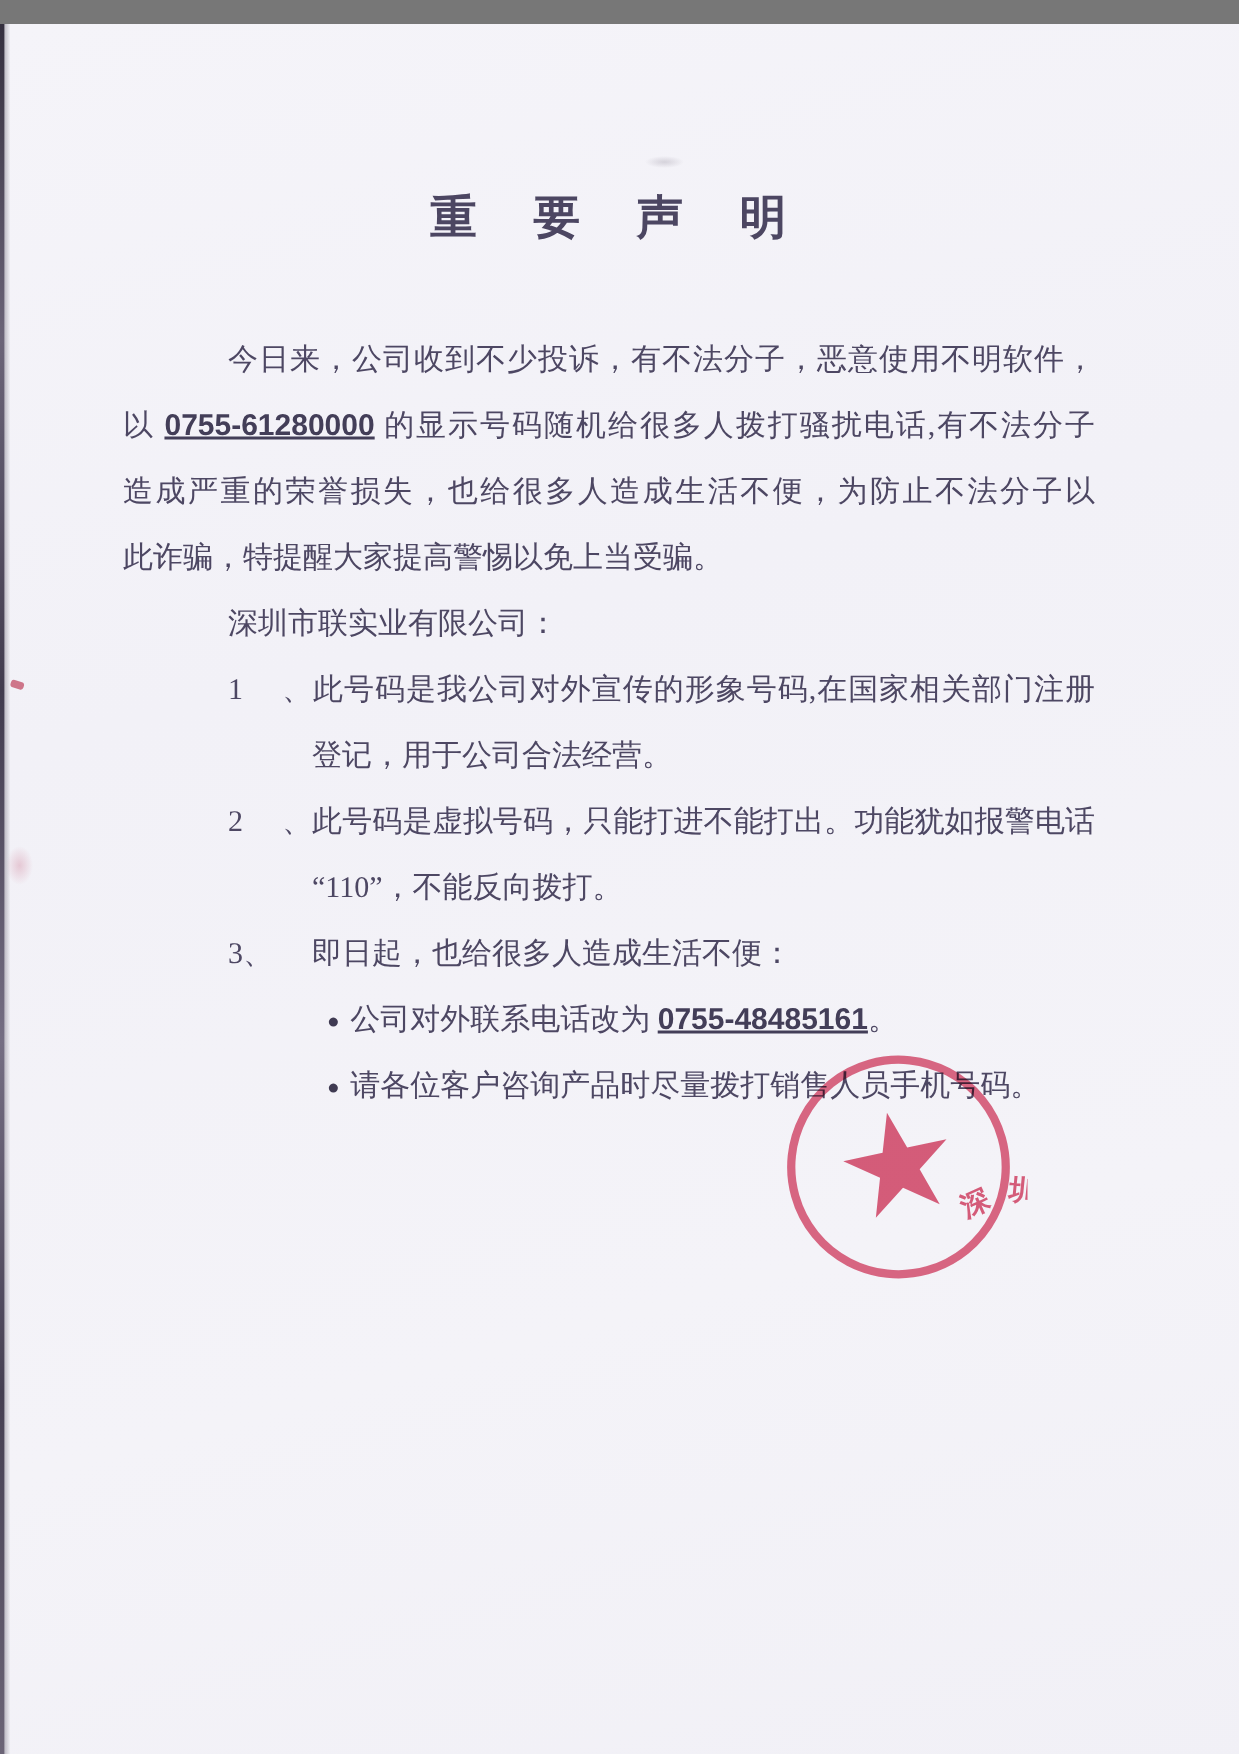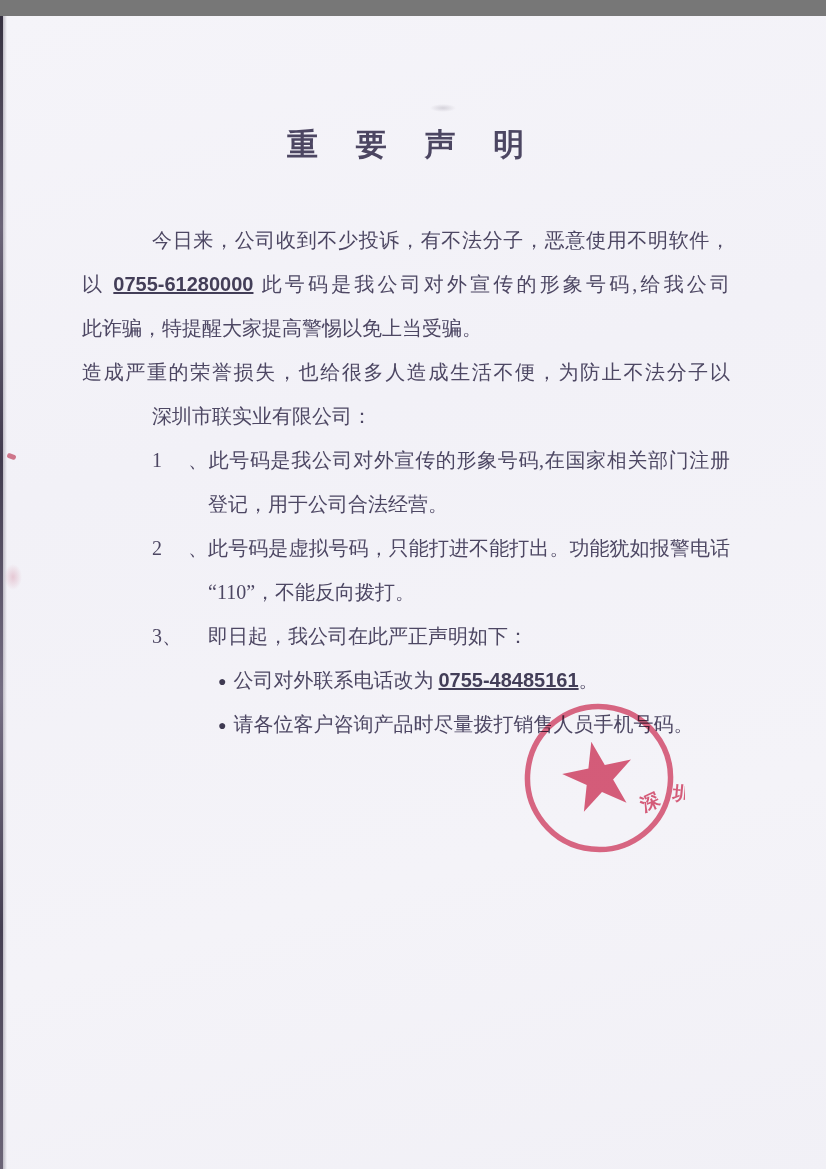--- a/index.html
+++ b/index.html
@@ -67,37 +67,37 @@
   <div class="mark-red"></div>
   <div class="smudge-pink"></div>
   <div class="smudge-top"></div>
 
   <div class="doc-title">重 要 声 明</div>
 
   <div class="content">
 
     <div class="line fill ind">今日来，公司收到不少投诉，有不法分子，恶意使用不明软件，</div>
 
-    <div class="line fill"><span>以 </span><span class="num">0755-61280000</span><span> 此号码是我公司对外宣传的形象号码,给我公司</span></div>
+    <div class="line fill"><span>以 </span><span class="num">0755-61280000</span><span> 的显示号码随机给很多人拨打骚扰电话,有不法分子</span></div>
+
+    <div class="line fill">造成严重的荣誉损失，也给很多人造成生活不便，为防止不法分子以</div>
 
     <div class="line">此诈骗，特提醒大家提高警惕以免上当受骗。</div>
-
-    <div class="line fill">造成严重的荣誉损失，也给很多人造成生活不便，为防止不法分子以</div>
 
     <div class="line ind">深圳市联实业有限公司：</div>
 
     <div class="line fill"><span class="item-num">1、</span><span>此号码是我公司对外宣传的形象号码,在国家相关部门注册</span></div>
 
     <div class="line cont">登记，用于公司合法经营。</div>
 
     <div class="line fill"><span class="item-num">2、</span><span>此号码是虚拟号码，只能打进不能打出。功能犹如报警电话</span></div>
 
     <div class="line cont">“110”，不能反向拨打。</div>
 
-    <div class="line"><span class="item-num">3、</span><span>即日起，我公司在此严正声明如下：</span></div>
+    <div class="line"><span class="item-num">3、</span><span>即日起，也给很多人造成生活不便：</span></div>
 
     <div class="line bullet-line"><span class="bullet">●</span><span>公司对外联系电话改为 </span><span class="num">0755-48485161</span><span>。</span></div>
 
 
     <div class="line bullet-line"><span class="bullet">●</span><span>请各位客户咨询产品时尽量拨打销售人员手机号码。</span></div>
 
   </div>
 
   <div class="seal">
     <svg viewBox="0 0 172 174" xmlns="http://www.w3.org/2000/svg">

